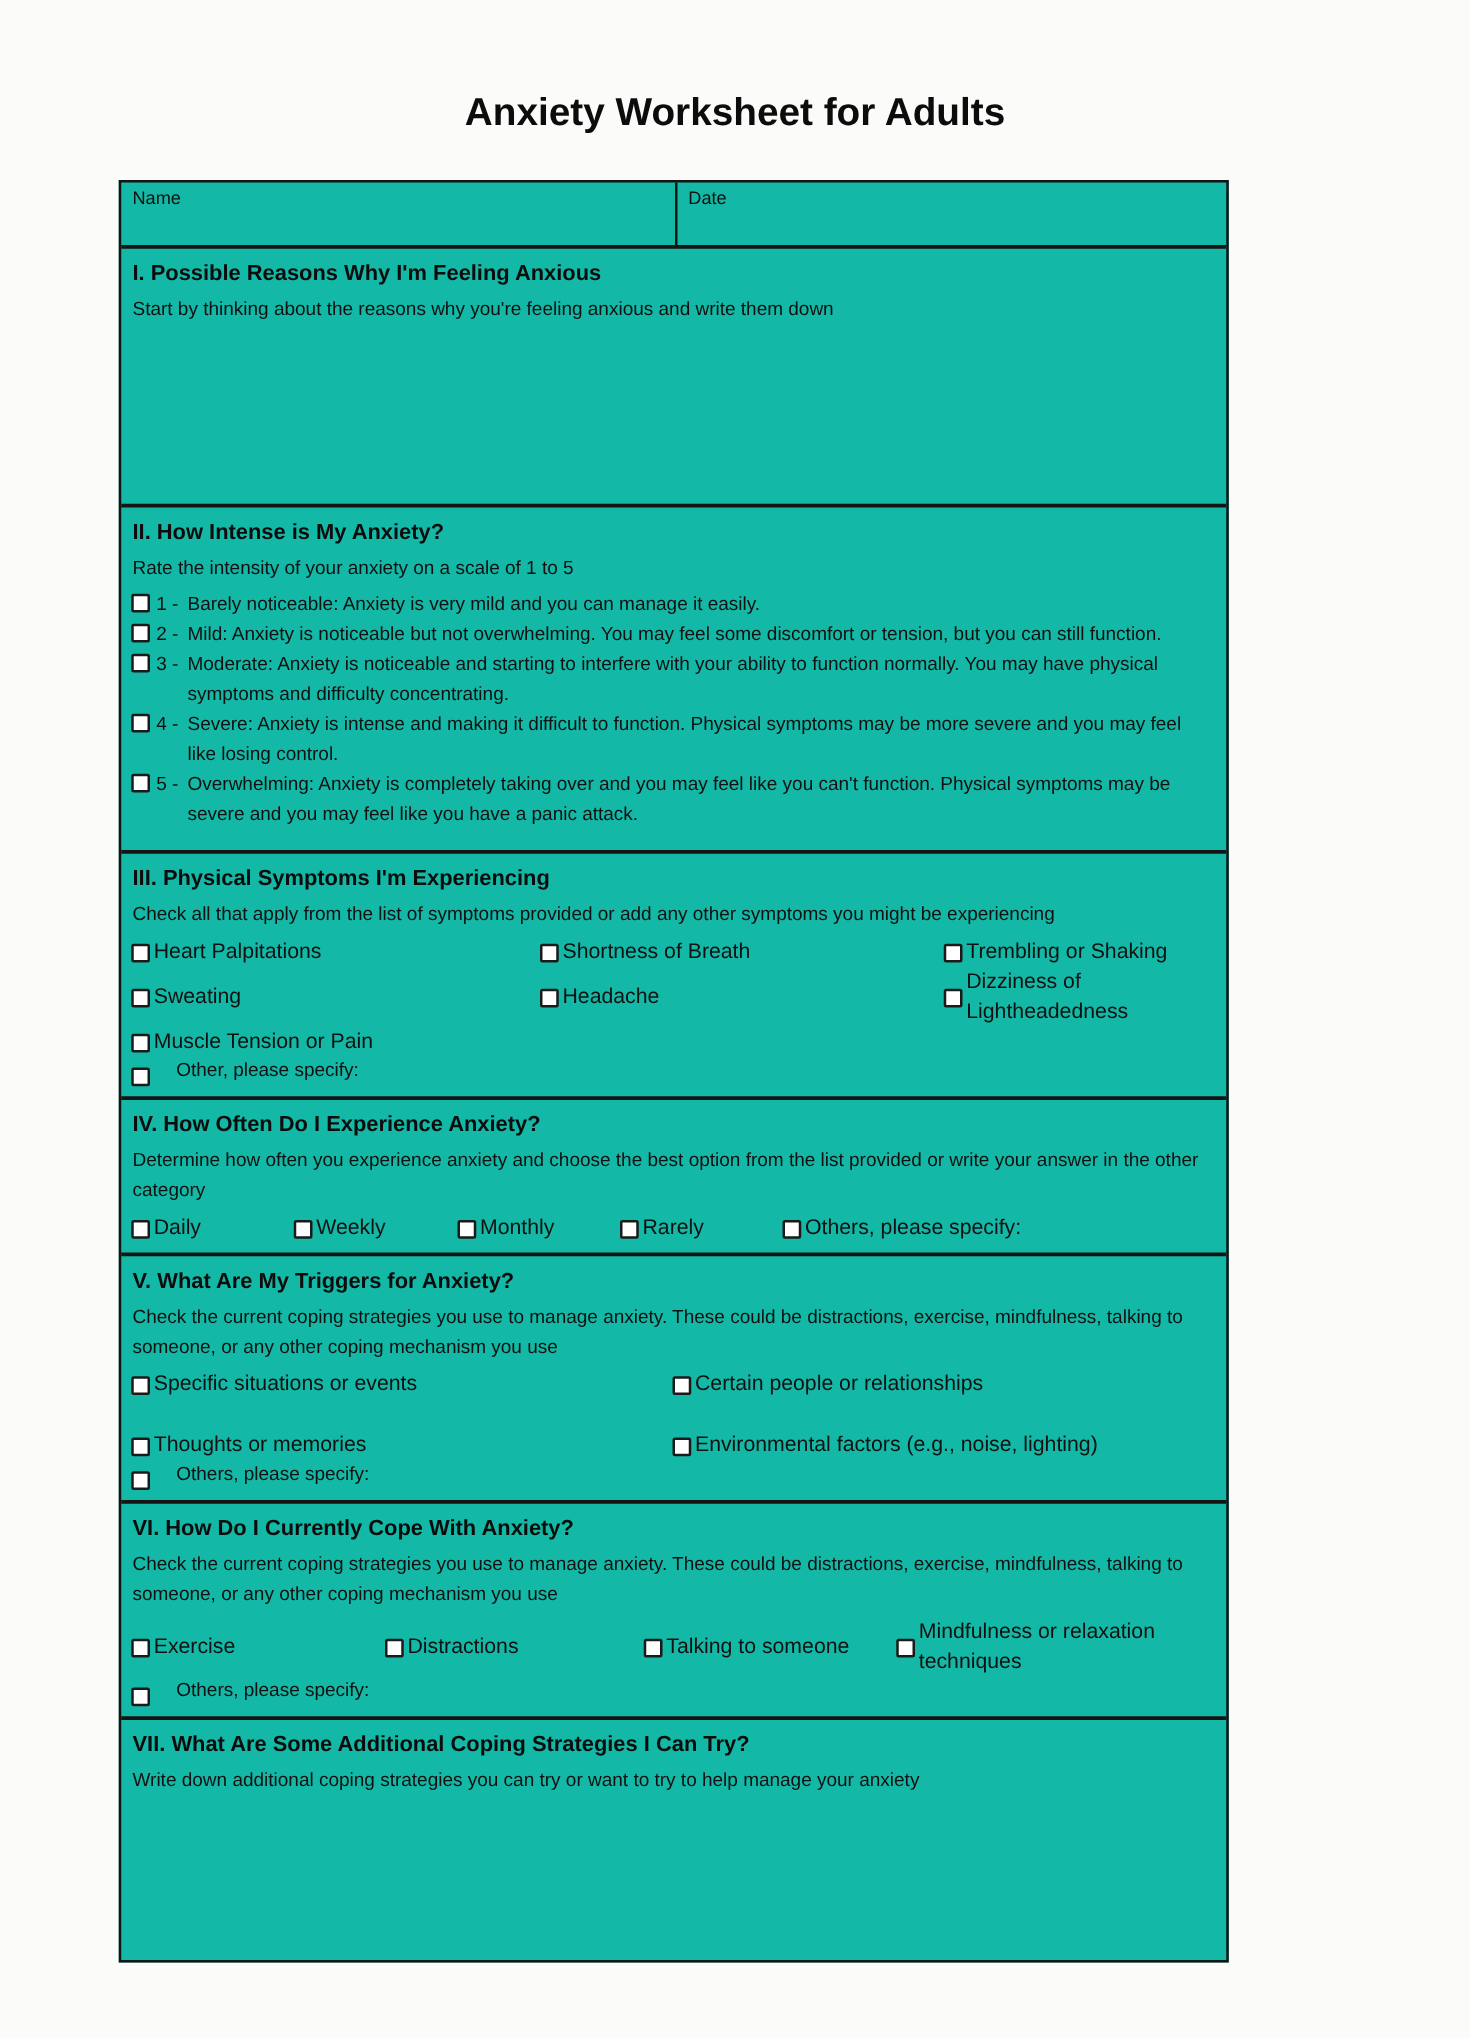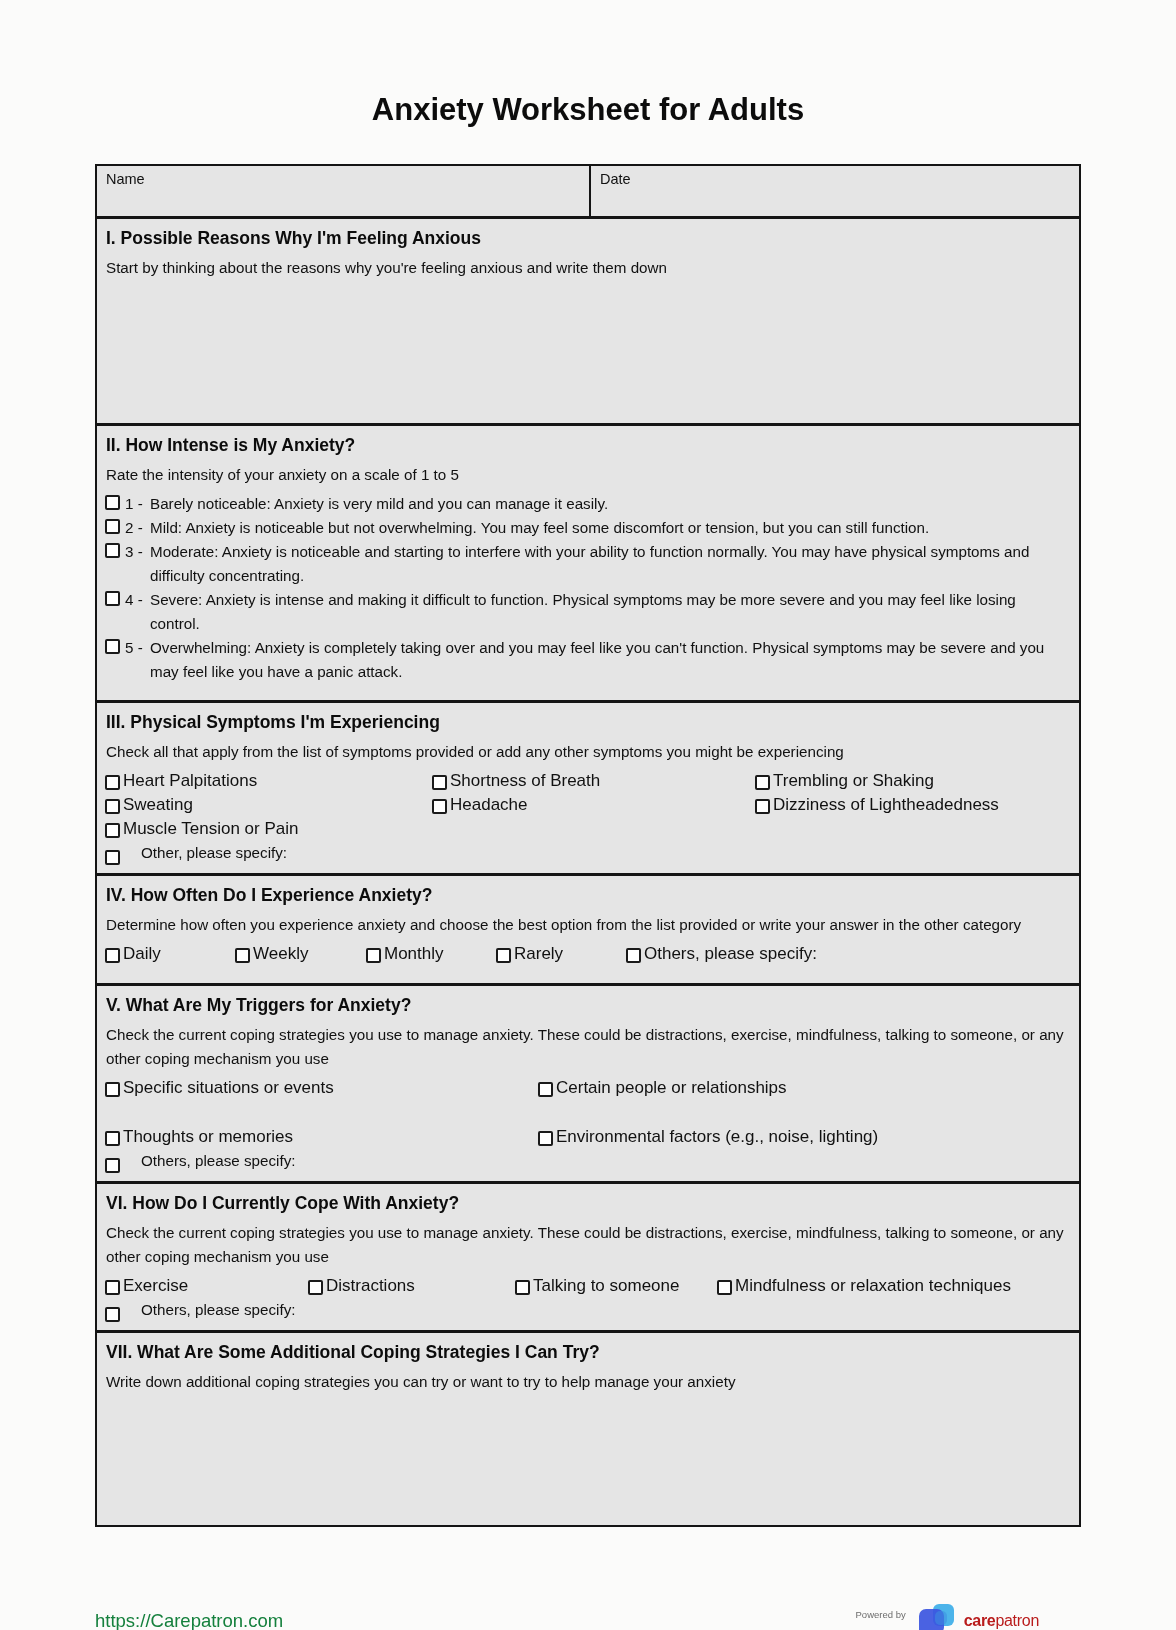--- a/index.html
+++ b/index.html
@@ -1,21 +1,21 @@
 <!DOCTYPE html>
 <html><head>
 <meta charset="utf-8">
 <style>
   * { margin:0; padding:0; box-sizing:border-box; }
   html,body { width:1176px; background:#fbfbfa; }
   body { font-family:"Liberation Sans", sans-serif; color:#111; position:relative; height:1630px; }
 
-  h1.title { text-align:center; font-size:31px; font-weight:bold; padding-top:92px; margin-bottom:36px; color:#0c0c0c; }
-
-  .form { margin-left:95px; width:986px; border:2px solid #141414; background:#e5e5e5; }
+  h1.title { text-align:center; font-size:31px; font-weight:bold; padding-top:72px; margin-bottom:36px; color:#0c0c0c; }
+
+  .form { margin-left:95px; width:888px; border:2px solid #141414; background:#14b8a6; }
 
   .namedate { display:flex; height:53px; border-bottom:3px solid #141414; }
   .cell { padding:5px 9px; font-size:14.5px; }
   .cell-name { width:50.3%; border-right:2px solid #141414; }
   .cell-date { flex:1; }
 
   .sec { border-bottom:3px solid #141414; padding:7px 10px 8px 7px; }
   .sec:last-child { border-bottom:none; }
   .sec h2 { font-size:17.5px; font-weight:bold; margin:2px 0 7px 2px; color:#0c0c0c; }
   .desc { font-size:15.2px; line-height:24px; margin:0 0 5px 2px; }

